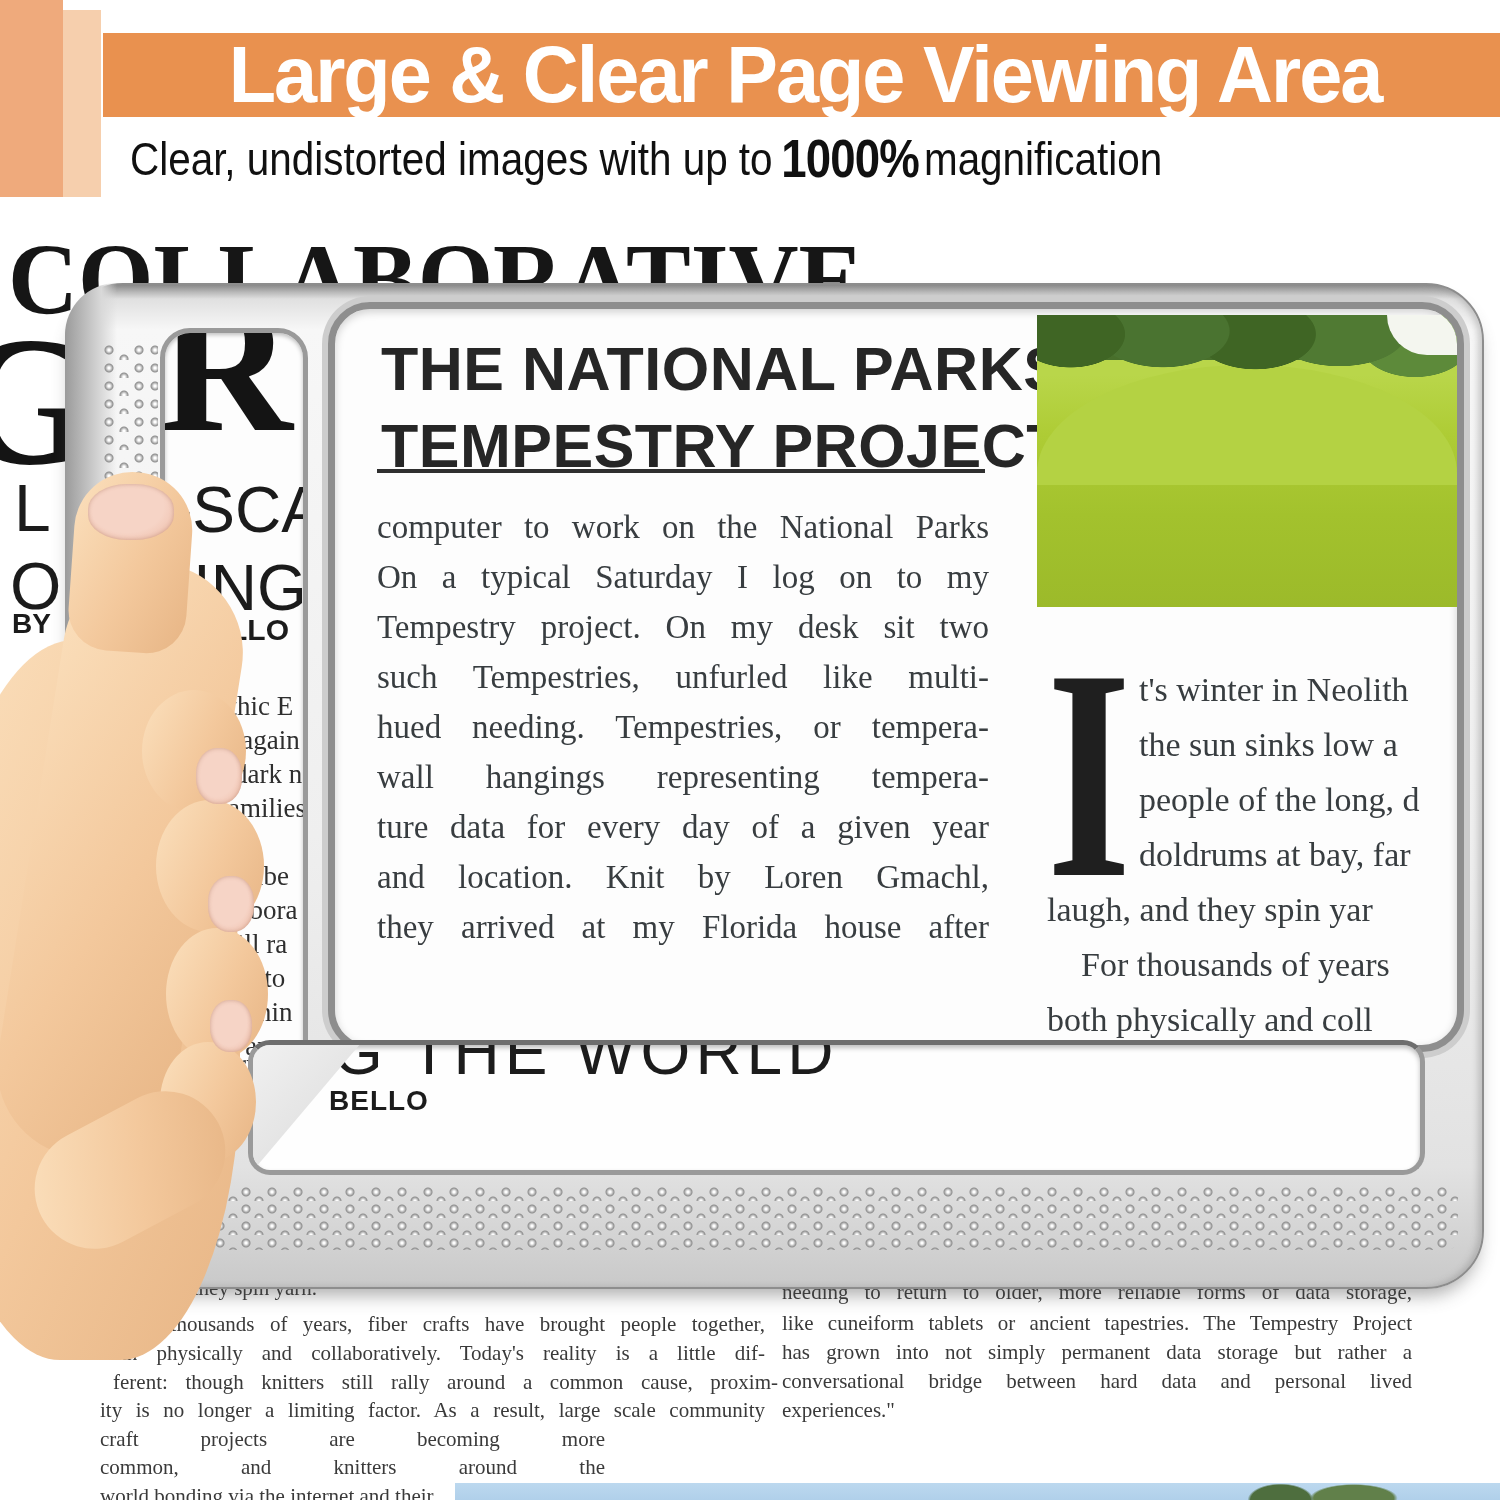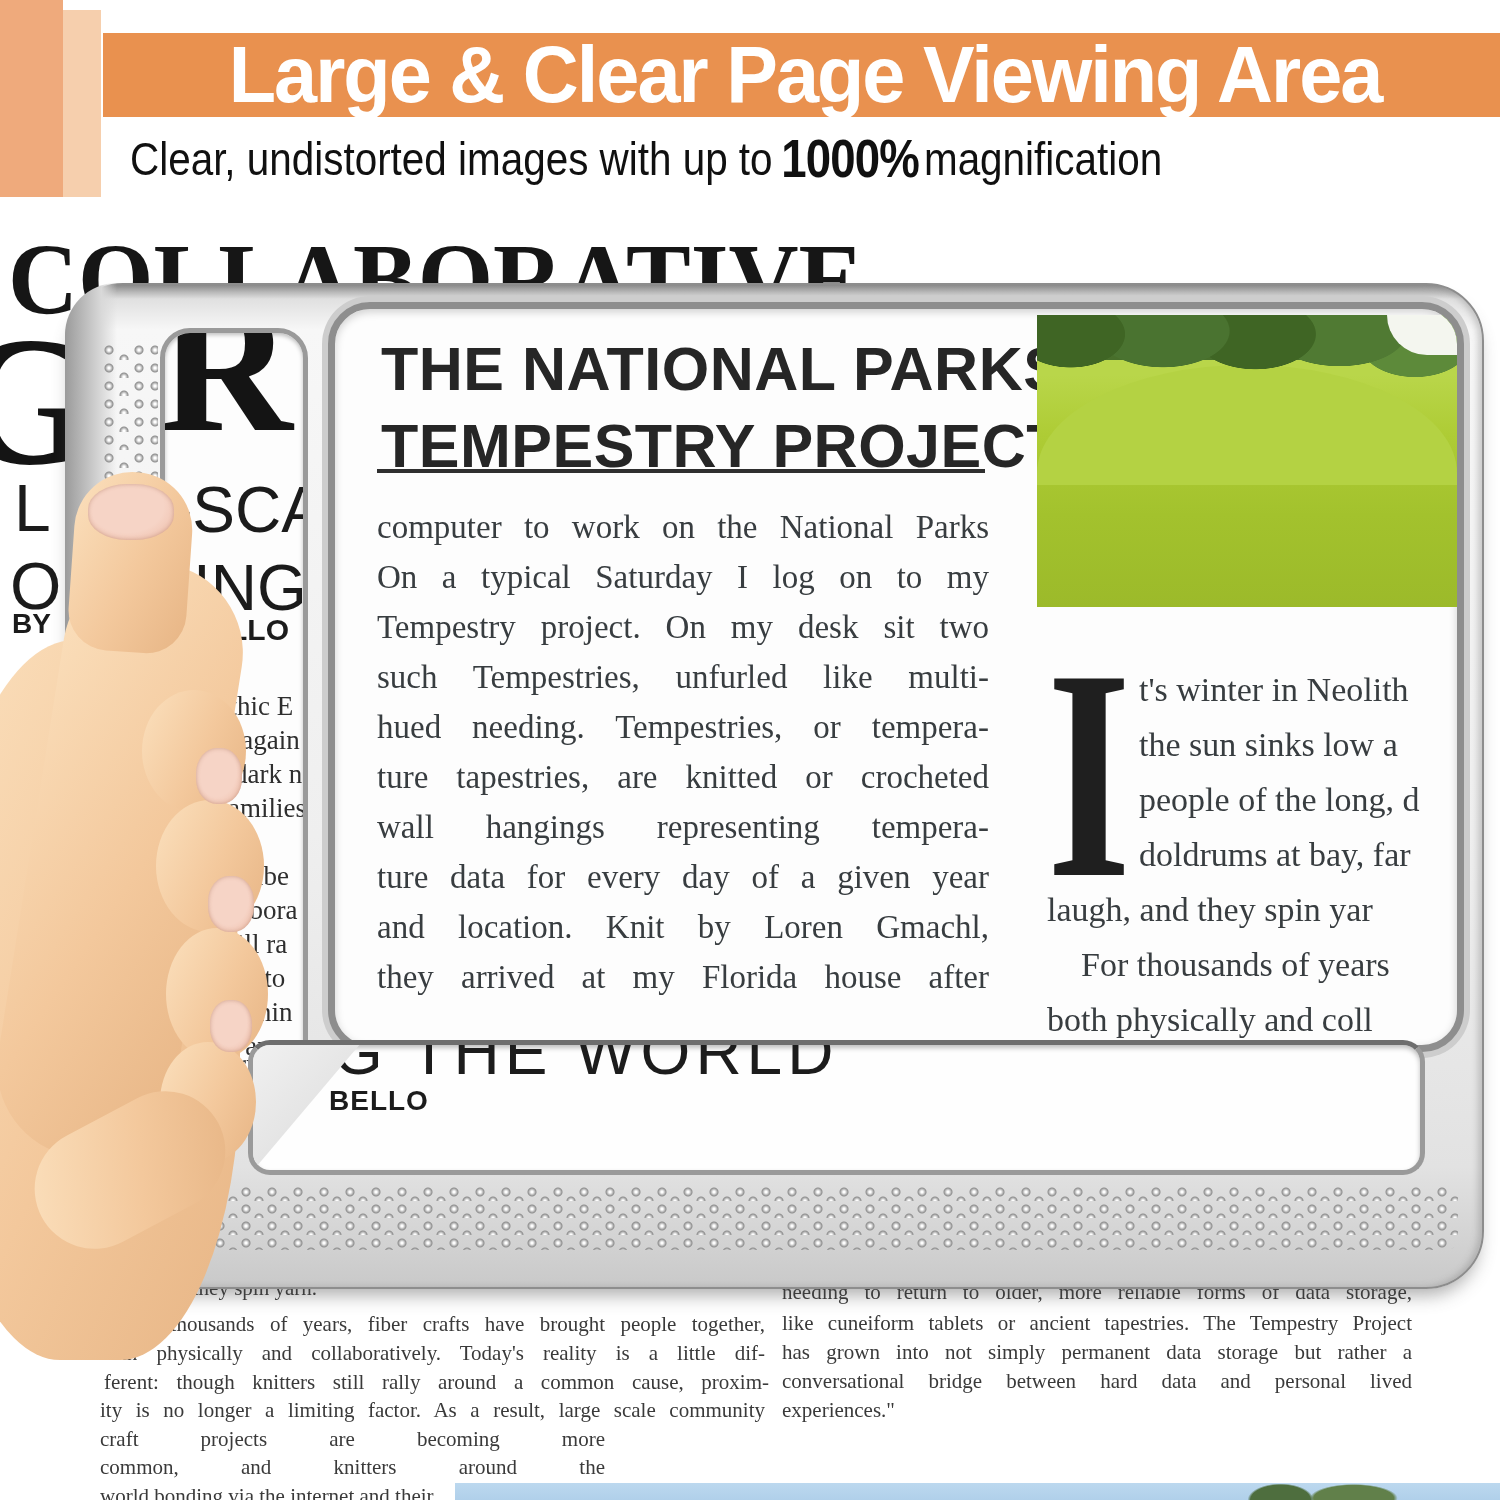--- a/index.html
+++ b/index.html
@@ -122,21 +122,21 @@
 <div class="abs bg-headline">COLLABORATIVE</div>
 <div class="abs bg-gra">GRA</div>
 <div class="abs bg-frag" style="left:14px;top:470px;font-size:66px;color:#1b1b1b;">L</div>
 <div class="abs bg-frag" style="left:10px;top:548px;font-size:66px;color:#1b1b1b;">O</div>
 <div class="abs bg-frag" style="left:12px;top:608px;font-size:28px;font-weight:bold;">BY</div>
 
 <div class="abs pg-col" style="left:100px;top:1276px;width:665px;height:224px;">
   <div class="pg-line" style="left:0;top:0;">laugh, and they spin yarn.</div>
   <div class="pg-line pg-just" style="left:0;top:36px;width:665px;text-indent:26px;">For thousands of years, fiber crafts have brought people together,</div>
   <div class="pg-line pg-just" style="left:0;top:65px;width:665px;">both physically and collaboratively. Today's reality is a little dif-</div>
-  <div class="pg-line pg-just" style="left:4px;top:94px;width:665px;">ferent: though knitters still rally around a common cause, proxim-</div>
+  <div class="pg-line pg-just" style="left:13px;top:94px;width:665px;">ferent: though knitters still rally around a common cause, proxim-</div>
   <div class="pg-line pg-just" style="left:0;top:122px;width:665px;">ity is no longer a limiting factor. As a result, large scale community</div>
   <div class="pg-line pg-just" style="left:0;top:151px;width:505px;">craft projects are becoming more</div>
   <div class="pg-line pg-just" style="left:0;top:179px;width:505px;">common, and knitters around the</div>
   <div class="pg-line" style="left:0;top:208px;">world bonding via the internet and their</div>
 </div>
 
 <div class="abs pg-col" style="left:782px;top:1280px;width:630px;height:160px;">
   <div class="pg-line pg-just" style="left:0;top:0;width:630px;">needing to return to older, more reliable forms of data storage,</div>
   <div class="pg-line pg-just" style="left:0;top:31px;width:630px;">like cuneiform tablets or ancient tapestries. The Tempestry Project</div>
   <div class="pg-line pg-just" style="left:0;top:60px;width:630px;">has grown into not simply permanent data storage but rather a</div>
@@ -175,21 +175,20 @@
     <div>THE NATIONAL PARKS</div>
     <div>TEMPESTRY PROJECT</div>
   </div>
   <div class="lens-rule"></div>
   <div class="lens-body">
     <div class="bl">computer to work on the National Parks</div>
     <div class="bl">On a typical Saturday I log on to my</div>
     <div class="bl">Tempestry project. On my desk sit two</div>
     <div class="bl">such Tempestries, unfurled like multi-</div>
     <div class="bl">hued needing. Tempestries, or tempera-</div>
-    <div class="bl">ture tapestries, are knitted or crocheted</div>
     <div class="bl">wall hangings representing tempera-</div>
     <div class="bl">ture data for every day of a given year</div>
     <div class="bl">and location. Knit by Loren Gmachl,</div>
     <div class="bl">they arrived at my Florida house after</div>
   </div>
   <div class="photo">
     <div class="hill"></div>
     <div class="trees"></div>
     <div class="sky"></div>
   </div>

